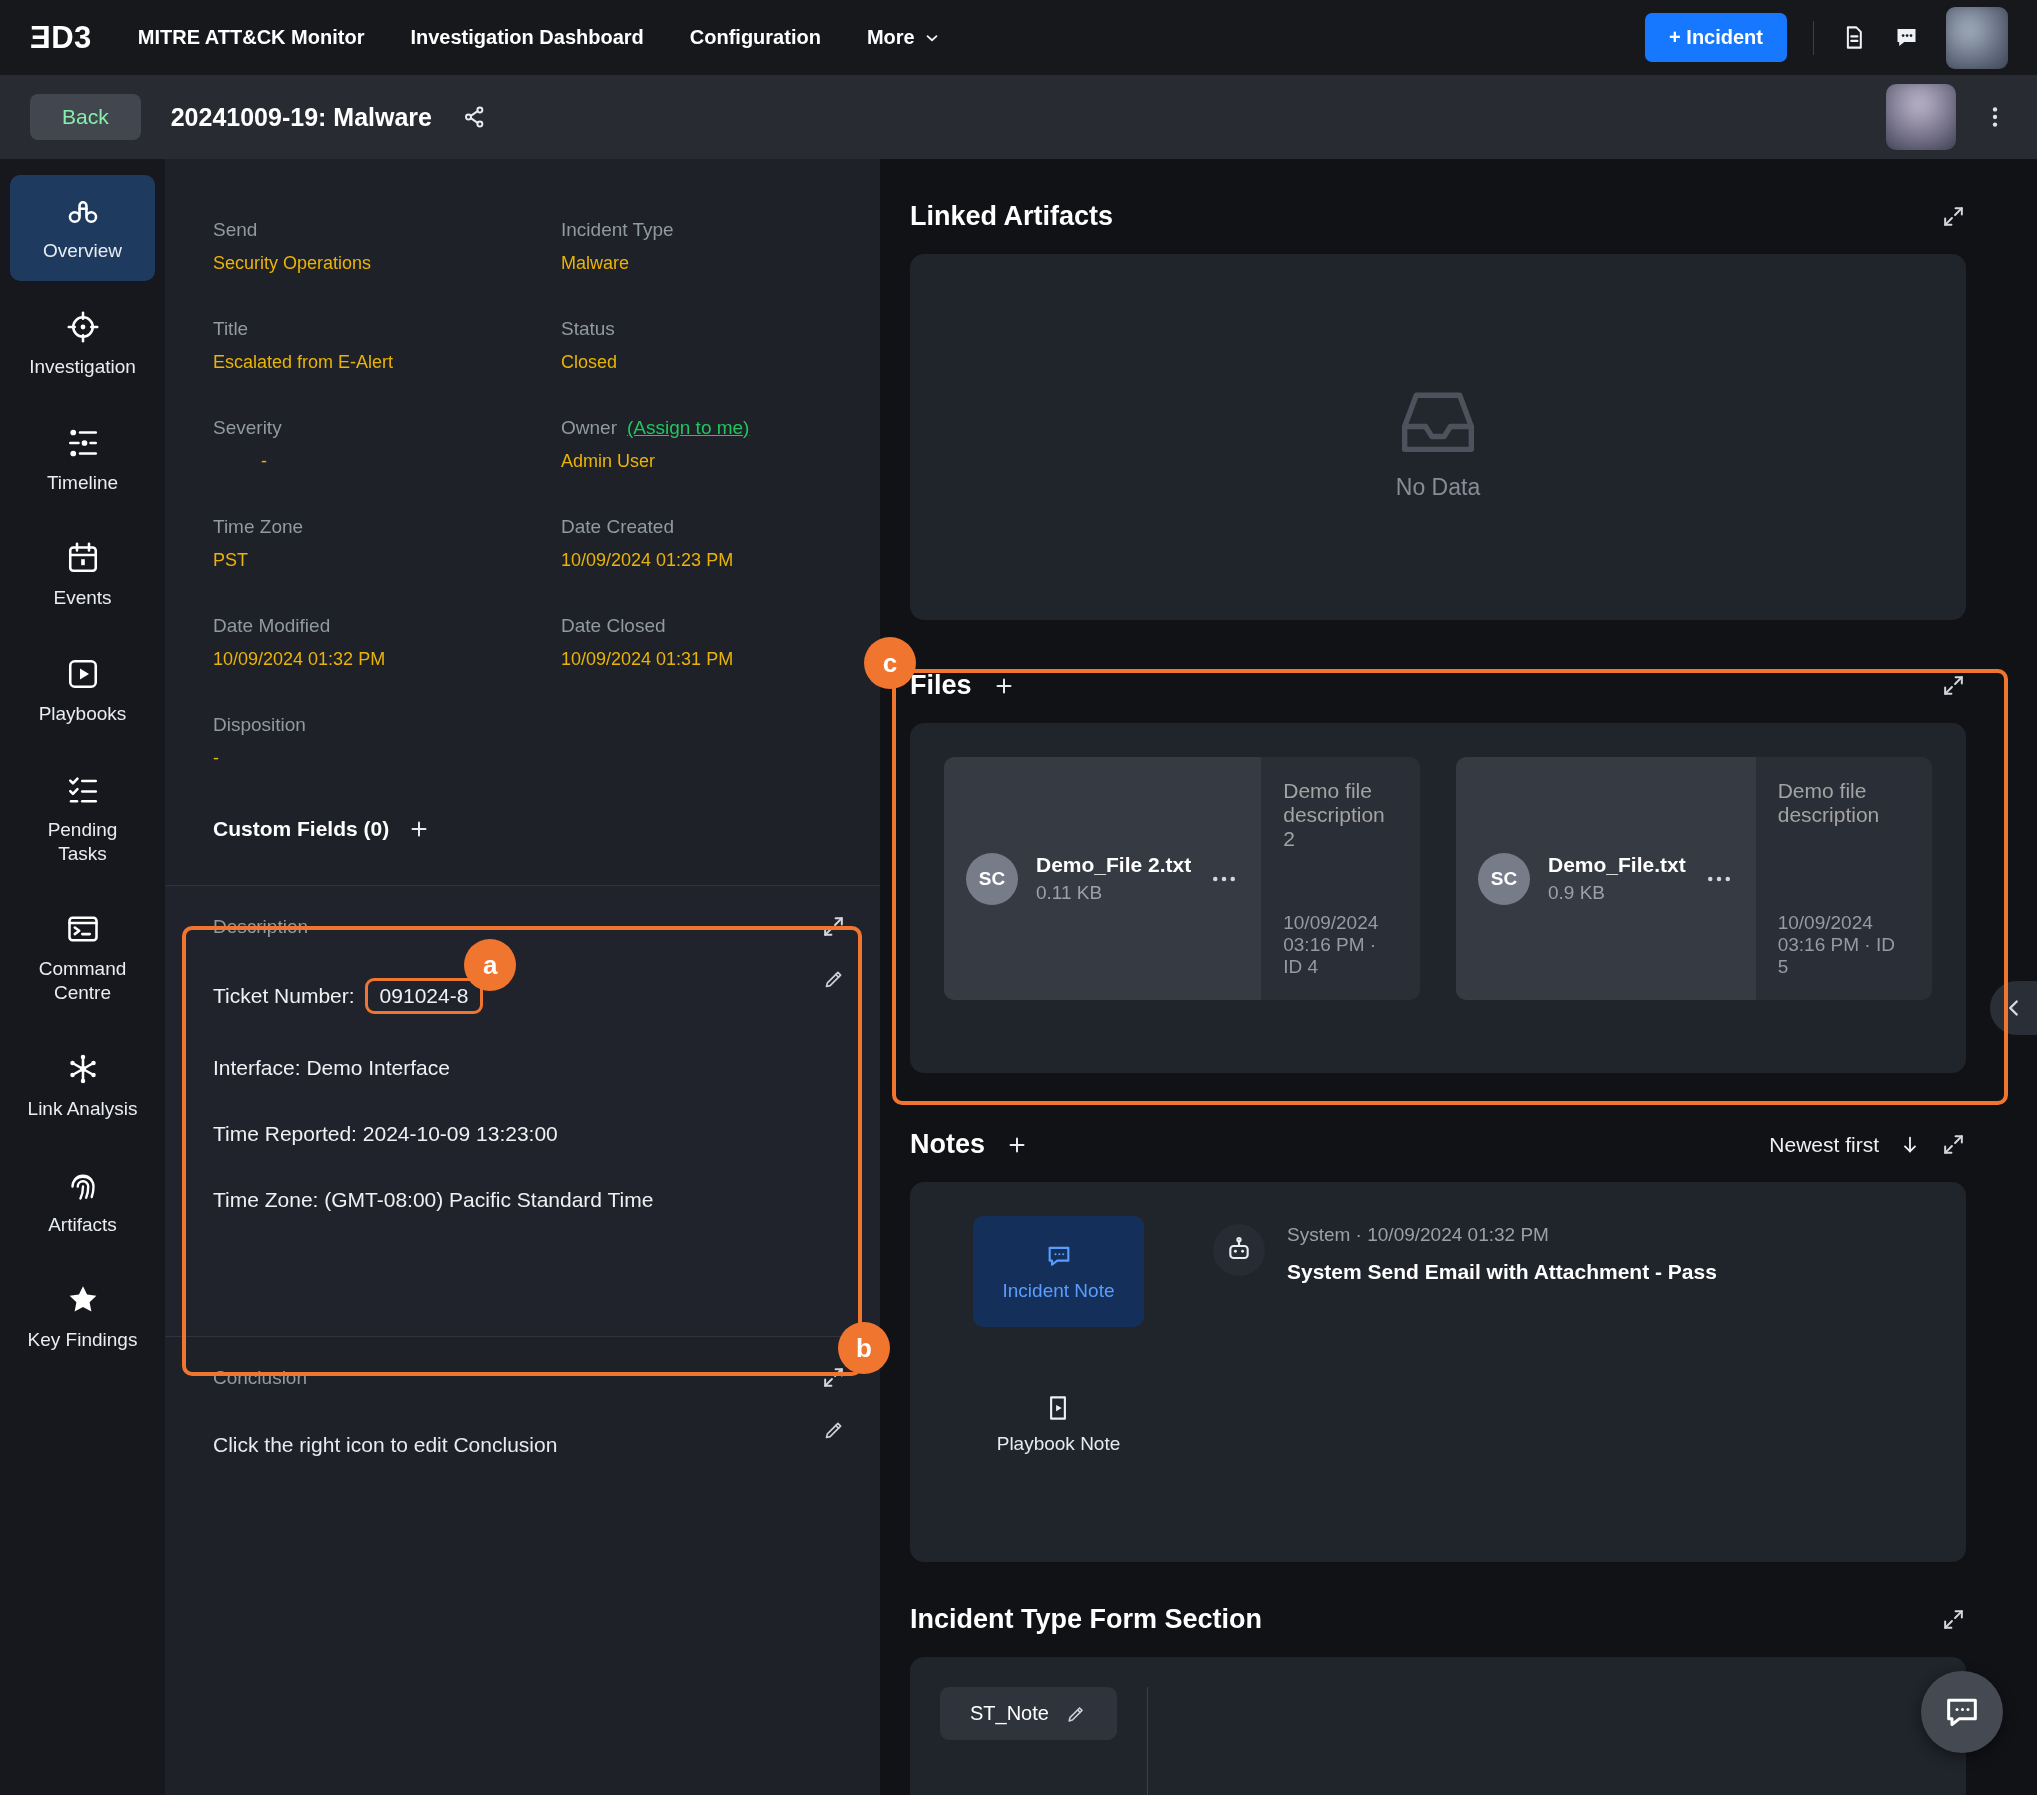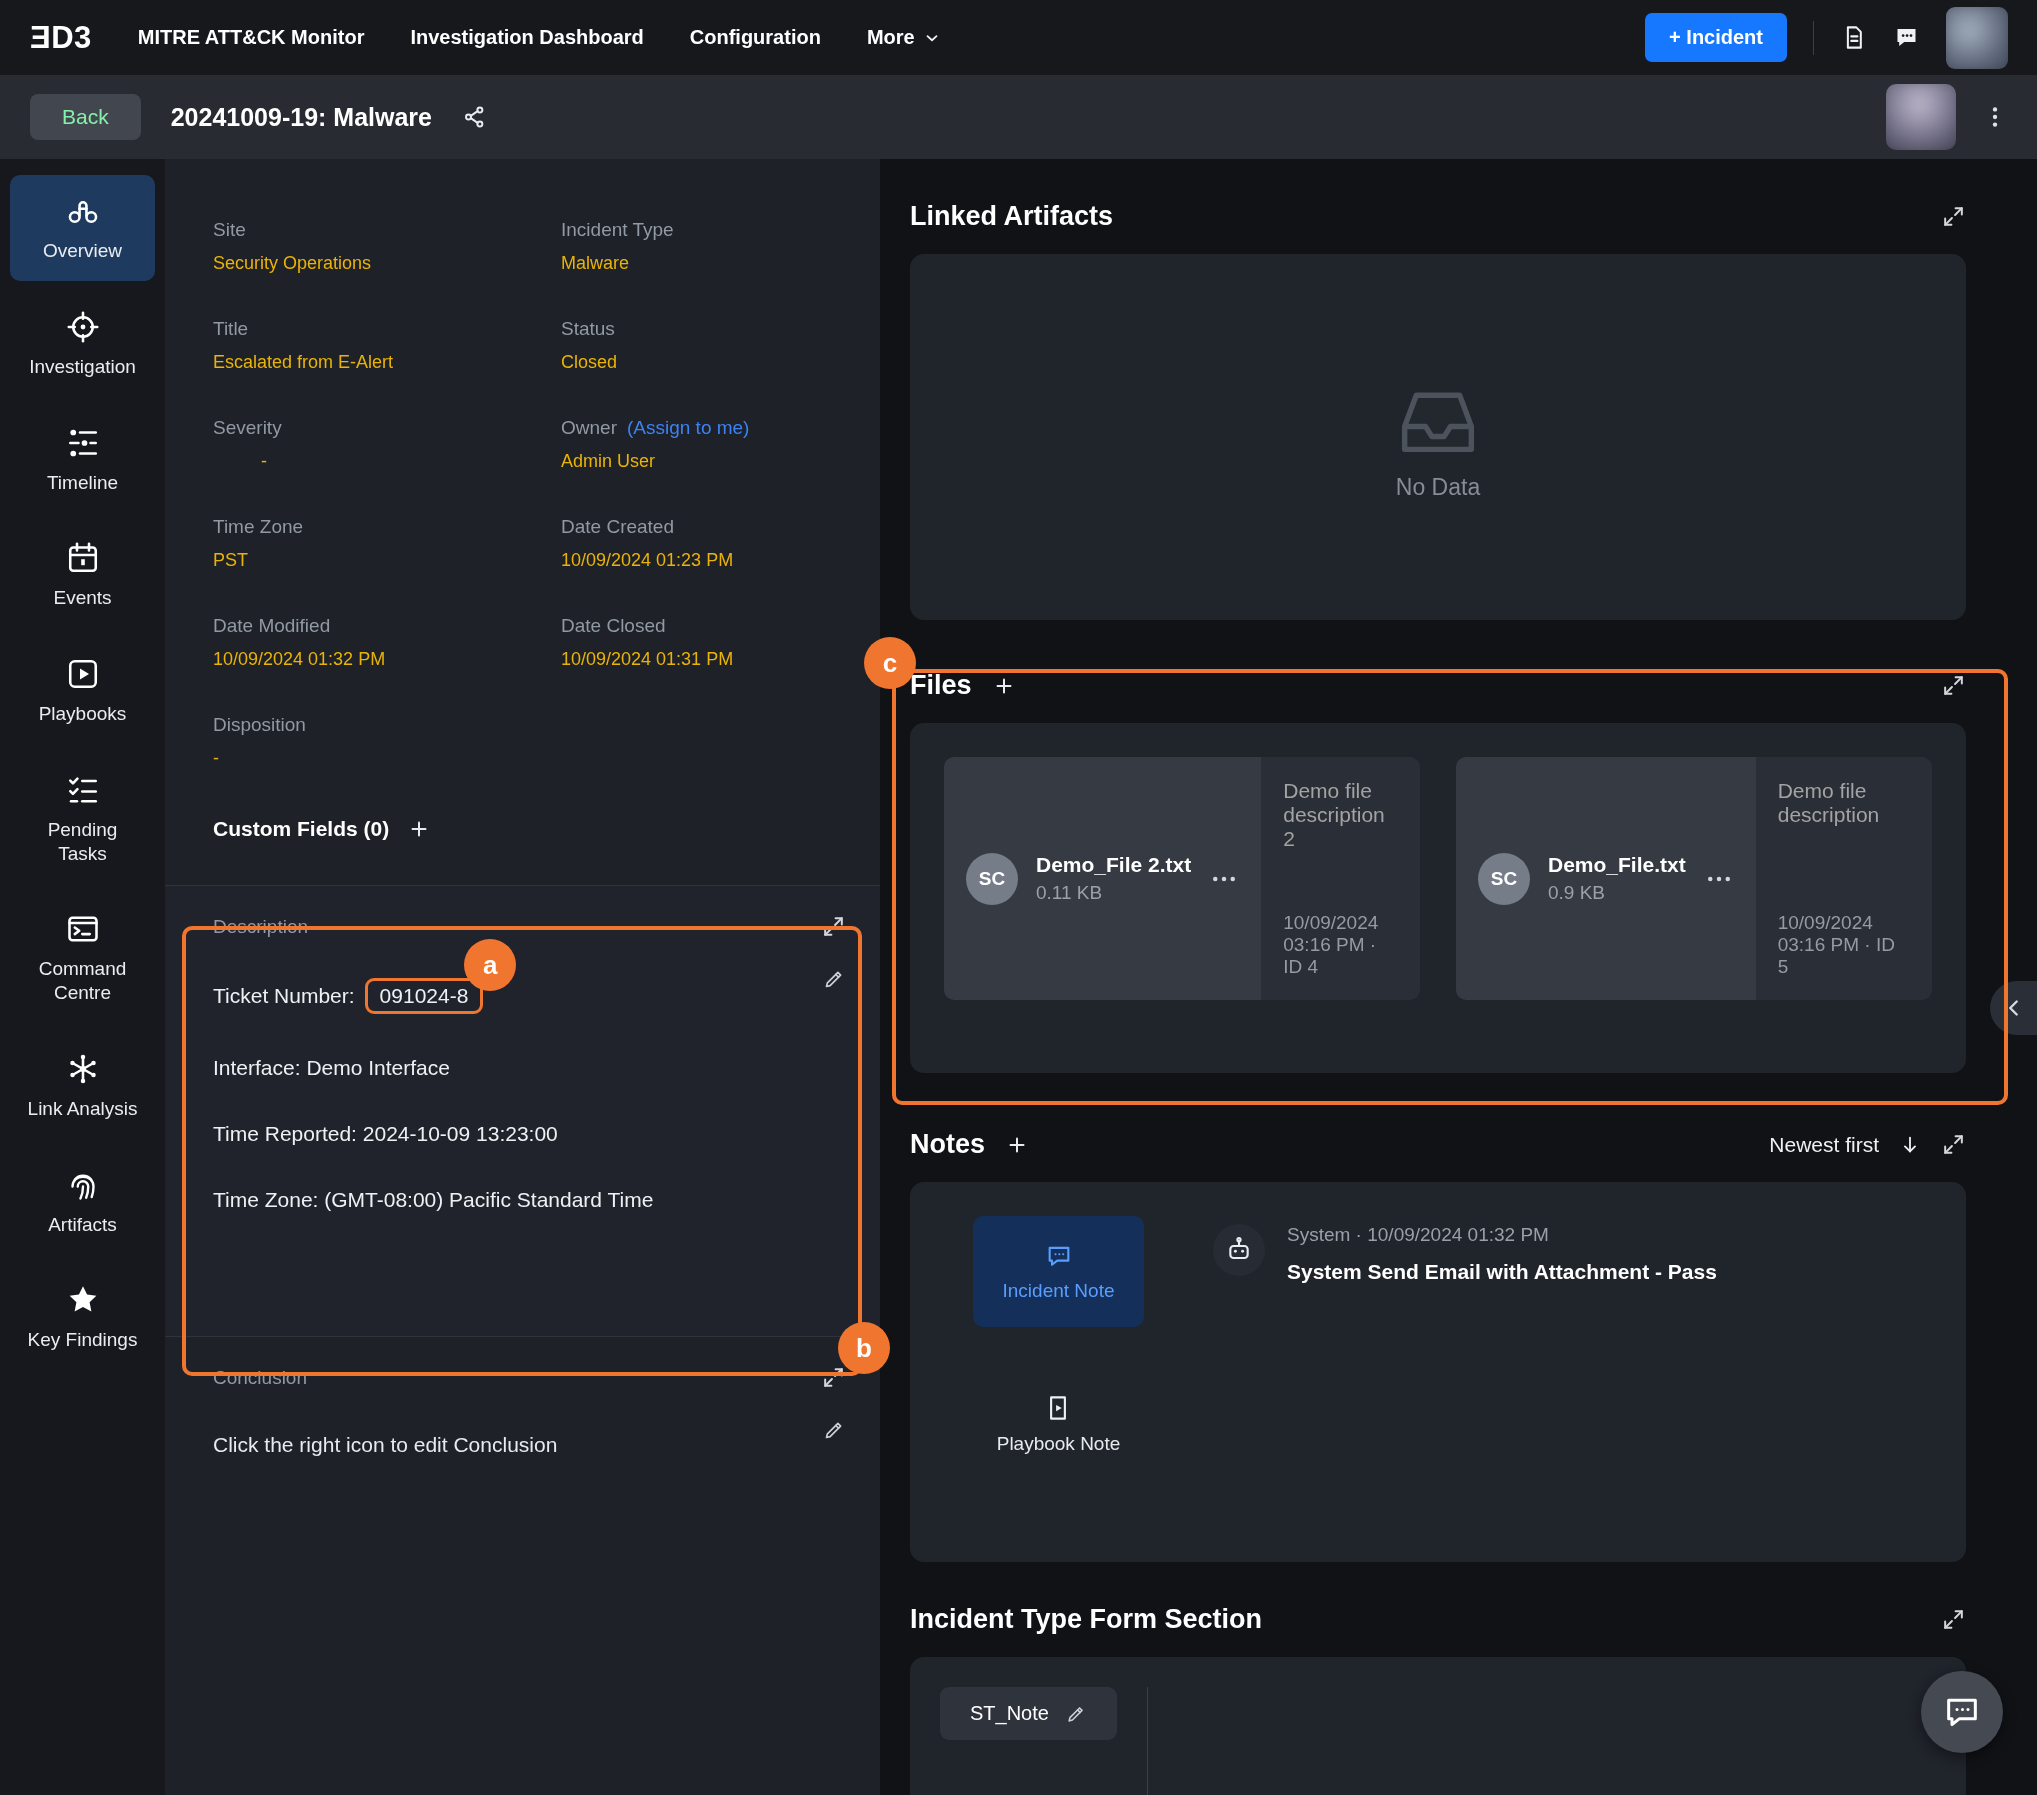--- a/index.html
+++ b/index.html
@@ -48,21 +48,21 @@
   .side-ic{width:36px;height:36px;color:#fff}
   .side-label{font-size:19px;color:#e9ecf0;text-align:center;max-width:111px;line-height:1.25}
 
   
   .left-panel{width:715px;background:#1e2127;flex:none;display:flex;flex-direction:column;overflow:hidden}
   .details-top{padding:60px 48px 10px}
   .fields-grid{display:grid;grid-template-columns:328px 1fr;column-gap:20px;row-gap:44px}
   .f-label{font-size:19px;color:var(--muted);margin-bottom:12px}
   .f-label-row{display:flex;gap:10px;margin-bottom:12px}
   .f-label-row .f-label{margin-bottom:0}
-  .assign-link{font-size:19px;color:#3b82f6;cursor:pointer}
+  .assign-link{font-size:19px;color:#22c55e;text-decoration:underline;cursor:pointer}
   .f-value{font-size:18px;color:#eab308}
   .f-value.indent{padding-left:48px}
   .custom-fields{margin-top:48px;display:flex;align-items:center;gap:18px}
   .custom-fields .cf-label{font-size:21px;font-weight:700;color:#fff}
   .plus-ic{width:24px;height:24px;color:#e8ebef;cursor:pointer}
   .divider{border-top:1px solid var(--divider)}
   .panel-section{position:relative;padding:30px 48px 0}
   .panel-section .sec-title{font-size:19px;color:var(--muted)}
   .sec-icons{position:absolute;right:34px;top:28px;display:flex;flex-direction:column;gap:28px;align-items:center}
   .exp-ic{width:25px;height:25px;color:#d3d7dd;cursor:pointer}
@@ -313,21 +313,21 @@
               <polygon points="12,2.8 14.7,8.4 20.9,9.2 16.4,13.5 17.6,19.7 12,16.7 6.4,19.7 7.6,13.5 3.1,9.2 9.3,8.4" fill="currentColor"></polygon>
             </svg></span>
         <span class="side-label">Key Findings</span>
       </div>
     </nav>
 
     <section class="left-panel">
       <div class="details-top">
         <div class="fields-grid">
           <div class="field">
-            <div class="f-label">Site</div>
+            <div class="f-label">Send</div>
             <div class="f-value">Security Operations</div>
           </div>
           <div class="field">
             <div class="f-label">Incident Type</div>
             <div class="f-value">Malware</div>
           </div>
           <div class="field">
             <div class="f-label">Title</div>
             <div class="f-value">Escalated from E-Alert</div>
           </div>

